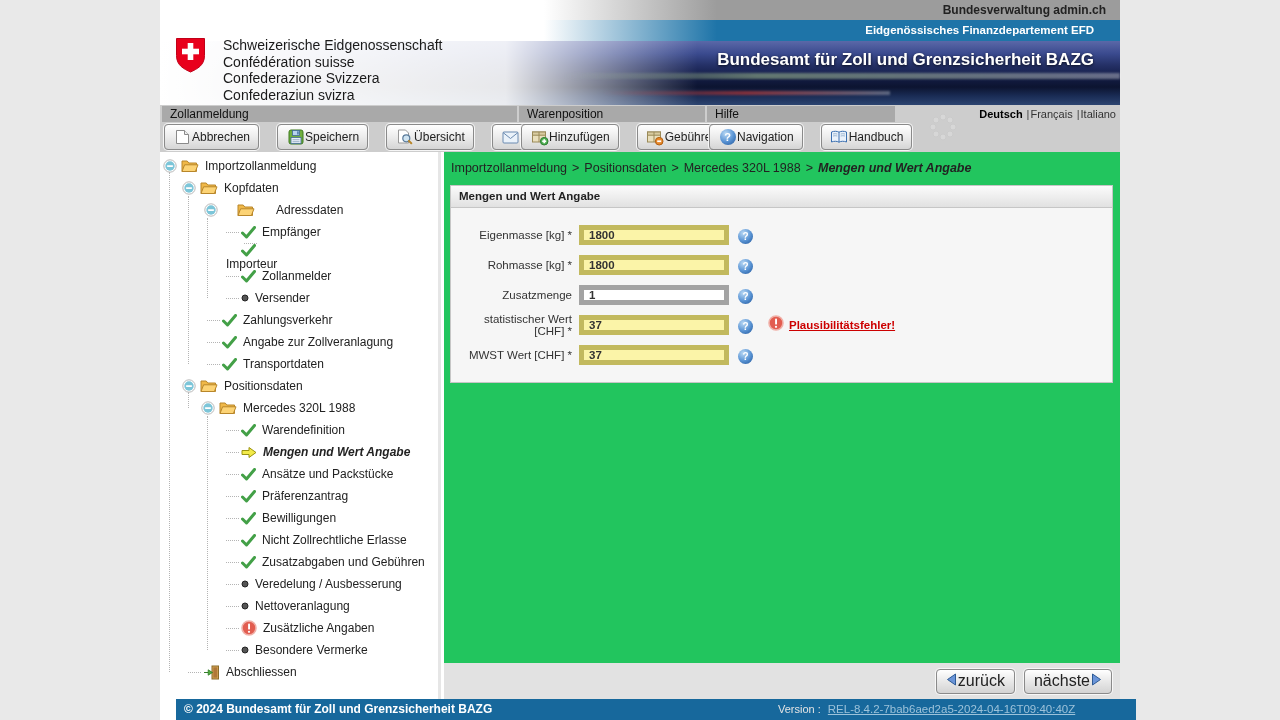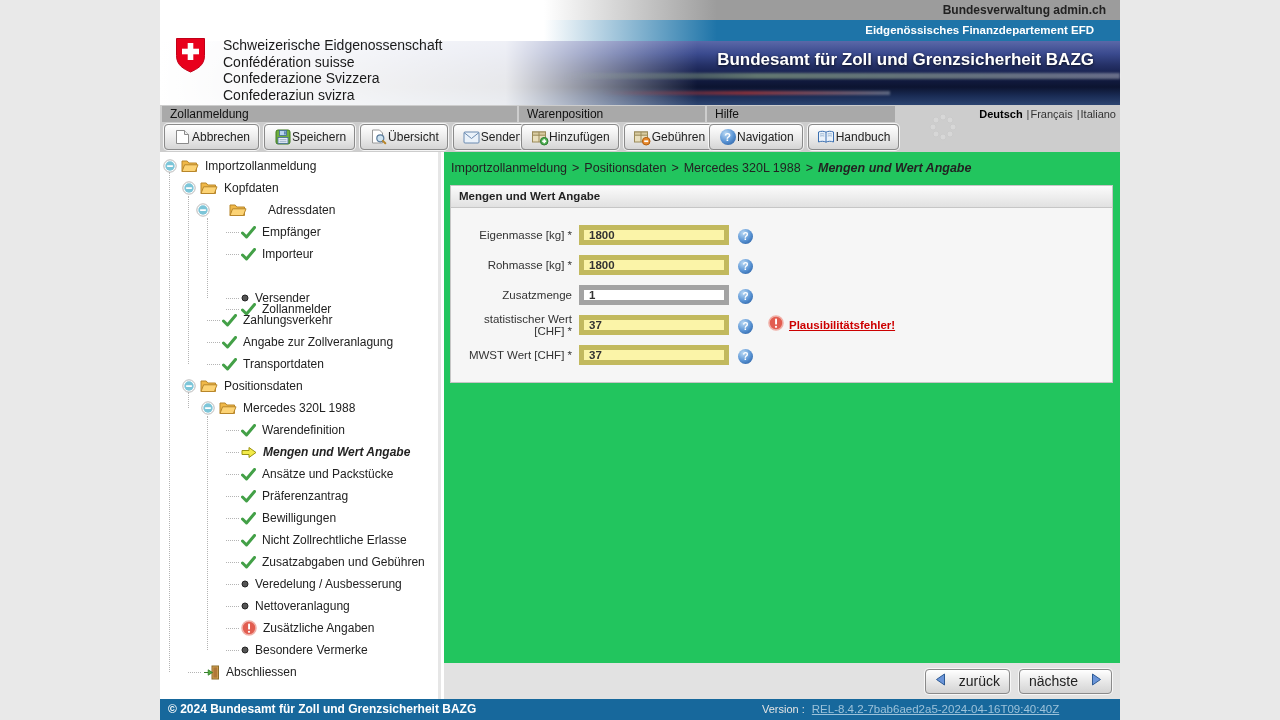--- a/index.html
+++ b/index.html
@@ -14,21 +14,21 @@
  linear-gradient(180deg,#5a68a8 0%,#3a4a8e 20%,#243066 38%,#141d46 56%,#0c1430 72%,#1a2c55 86%,#2c4470 100%)}
 .streak1{position:absolute;bottom:26px;left:42%;right:0;height:6px;background:linear-gradient(90deg,transparent,rgba(190,225,160,.45) 35%,rgba(255,255,255,.35));filter:blur(1px)}
 .streak2{position:absolute;bottom:10px;left:46%;width:30%;height:4px;background:linear-gradient(90deg,transparent,rgba(220,60,50,.55),rgba(255,255,255,.3));filter:blur(1px)}
 #banner-title{position:absolute;top:9px;right:26px;color:#fff;font-size:17px;font-weight:bold;text-shadow:0 1px 3px rgba(0,0,0,.75)}
 #logo{position:absolute;top:37px;left:15px;display:flex;gap:17px;align-items:flex-start}
 #logo-text div{font-size:14px;line-height:16.5px;color:#1a1a1a}
 
 #toolbar{position:absolute;top:105px;left:0;width:100%;height:47px;background:#cdcdcd}
 .tb-group{position:absolute;top:1px}
 .tb-glabel{height:16px;background:#a9a9a9;color:#111;font-size:12px;line-height:16px;padding-left:8px;margin-bottom:2px}
-.tb-row{display:flex;gap:5px;padding-left:2px;padding-right:2px}
+.tb-row{display:flex;gap:18px;padding-left:2px;padding-right:2px}
 .tb-btn{height:26px;display:flex;align-items:center;padding:0 8px;background:linear-gradient(#fff,#ececec 50%,#d5d5d5);border:1px solid #8a8a8a;border-radius:4px;box-shadow:0 0 0 1px rgba(250,250,250,.9);font-family:inherit;font-size:12px;color:#222;cursor:pointer;flex:1}
 .bicon{display:flex;width:19px;justify-content:center;flex:none}
 .blabel{flex:1;text-align:center}
 #langs{position:absolute;top:3px;right:4px;font-size:11px;color:#333;white-space:nowrap}
 #langs .lang{cursor:pointer}
 #langs .lang.active{font-weight:bold;color:#000}
 #langs .sep{margin:0 1px 0 4px;color:#444}
 #spin{position:absolute;top:112px;left:768px;opacity:.5}
 
 #tree{position:absolute;top:152px;left:0;width:281px;height:547px;background:#fff;border-right:3px solid #e6e6e6}
@@ -50,22 +50,22 @@
 .flabel{width:128px;text-align:right;font-size:11.5px;color:#333;padding-right:7px;flex:none}
 .finput{width:150px;height:20px;border:5px solid #a3a3a3;background:#fff;font-family:inherit;font-weight:bold;font-size:11.5px;color:#333;padding:0 5px;flex:none}
 .finput.req{background:var(--req-yellow,#fbf4a8);border-color:#c2b95e}
 .fhelp{margin-left:9px}
 .ferr{display:flex;align-items:center;margin-left:15px;gap:5px}
 .ferr a{color:var(--err-red,#c00);font-weight:bold;font-size:11.5px}
 .qicon{display:inline-block;width:15px;height:15px;border-radius:50%;background:radial-gradient(circle at 35% 28%,#b8d8f4,#5a94d4 52%,#1d5296);color:#fff;font-size:10px;font-weight:bold;text-align:center;line-height:15px;cursor:pointer;flex:none}
 .qicon.big{width:16px;height:16px;line-height:16px;font-size:11px}
 
 #botbar{position:absolute;top:663px;left:284px;width:676px;height:36px;background:#e2e2e2;display:flex;justify-content:flex-end;align-items:center;gap:9px;padding-right:8px}
-.navbtn{height:25px;display:flex;align-items:center;gap:13px;padding:0 9px;background:linear-gradient(#fff,#e8e8e8 50%,#d3d3d3);border:1px solid #8a8a8a;border-radius:4px;box-shadow:0 0 0 1px rgba(250,250,250,.9);font-family:inherit;font-size:14px;color:#222;cursor:pointer}
-#footer{position:absolute;top:699px;left:0;width:100%;height:21px;background:var(--footer-blue,#17689c);color:#fff}
+.navbtn{height:25px;display:flex;align-items:center;gap:1px;padding:0 9px;background:linear-gradient(#fff,#e8e8e8 50%,#d3d3d3);border:1px solid #8a8a8a;border-radius:4px;box-shadow:0 0 0 1px rgba(250,250,250,.9);font-family:inherit;font-size:16px;color:#222;cursor:pointer}
+#footer{position:absolute;top:699px;left:16px;width:100%;height:21px;background:var(--footer-blue,#17689c);color:#fff}
 #footer .copy{position:absolute;left:8px;top:0;line-height:21px;font-size:12px;font-weight:bold}
 #footer .ver{position:absolute;left:602px;top:0;line-height:21px;font-size:11px;color:#e4e4e4;white-space:nowrap;width:356px;overflow:hidden}
 #footer .ver a{color:#9cc2da;font-size:11.5px;text-decoration:underline;margin-left:7px}
 </style>
 </head>
 <body>
 
 <div id="app">
 
   <div id="topbar">Bundesverwaltung admin.ch</div>
@@ -237,21 +237,21 @@
           </svg>
         </span>
         <span class="ticon">
           <svg width="18" height="14" viewBox="0 0 18 14">
             <path d="M1 2 h5.2 L7.8 4 H15.5 V12.5 H1z" fill="#f0b848" stroke="#b8862a"></path>
             <path d="M1 12.5 L3.6 5.8 H17 L14.4 12.5z" fill="#fcd375" stroke="#b8862a"></path>
           </svg>
         </span>
         <span>Kopfdaten</span>
       </div>
-      <div class="trow" style="top: 47px; left: 36px; gap: 15px;">
+      <div class="trow" style="top: 47px; left: 44px; gap: 15px;">
         <span class="tgl">
           <svg width="14" height="14" viewBox="0 0 14 14">
             <circle cx="7" cy="7" r="6.2" fill="#fff" stroke="#b8b8b8"></circle>
             <circle cx="7" cy="7" r="4.7" fill="#7cc5d8"></circle>
             <rect x="3.8" y="6.2" width="6.4" height="1.7" rx=".8" fill="#fff"></rect>
           </svg>
         </span>
         <span class="ticon">
           <svg width="18" height="14" viewBox="0 0 18 14">
             <path d="M1 2 h5.2 L7.8 4 H15.5 V12.5 H1z" fill="#f0b848" stroke="#b8862a"></path>
@@ -262,30 +262,30 @@
       </div>
       <div class="trow" style="top: 69px; left: 66px;">
         <span class="stub"></span>
         <span class="ticon">
           <svg width="15" height="13" viewBox="0 0 15 13">
             <path d="M1.5 7 L5.5 11 L13.5 1.5" fill="none" stroke="#43a047" stroke-width="3" stroke-linecap="round" stroke-linejoin="round"></path>
           </svg>
         </span>
         <span>Empfänger</span>
       </div>
-      <div class="trow" style="top: 91px; left: 66px;">
+      <div class="trow" style="top: 91px; left: 66px; flex-direction: column;">
         <span class="stub"></span>
         <span class="ticon">
           <svg width="15" height="13" viewBox="0 0 15 13">
             <path d="M1.5 7 L5.5 11 L13.5 1.5" fill="none" stroke="#43a047" stroke-width="3" stroke-linecap="round" stroke-linejoin="round"></path>
           </svg>
         </span>
         <span>Importeur</span>
       </div>
-      <div class="trow" style="top: 113px; left: 66px; margin-top: 33px;">
+      <div class="trow" style="top: 113px; left: 66px;">
         <span class="stub"></span>
         <span class="ticon">
           <svg width="15" height="13" viewBox="0 0 15 13">
             <path d="M1.5 7 L5.5 11 L13.5 1.5" fill="none" stroke="#43a047" stroke-width="3" stroke-linecap="round" stroke-linejoin="round"></path>
           </svg>
         </span>
         <span>Zollanmelder</span>
       </div>
       <div class="trow" style="top: 135px; left: 66px;">
         <span class="stub"></span>

